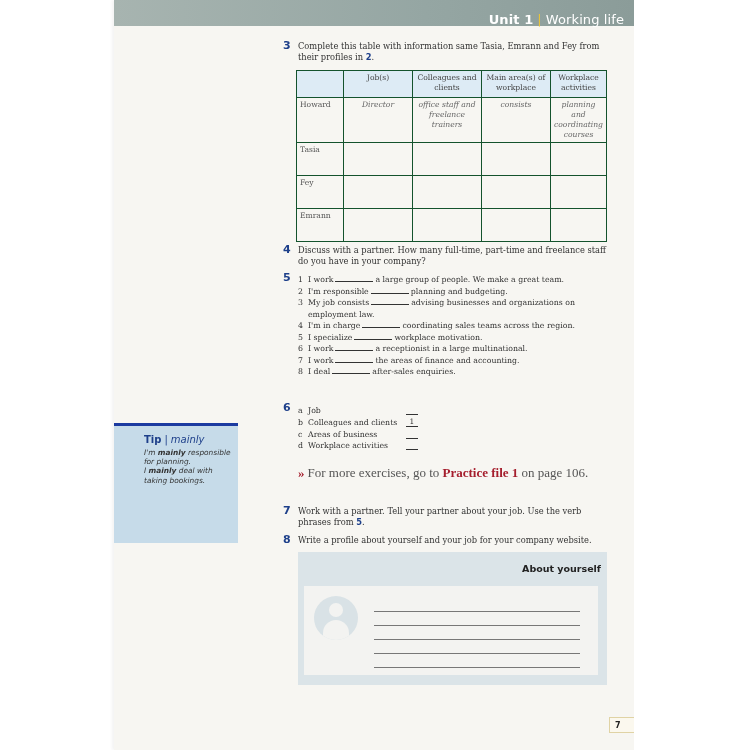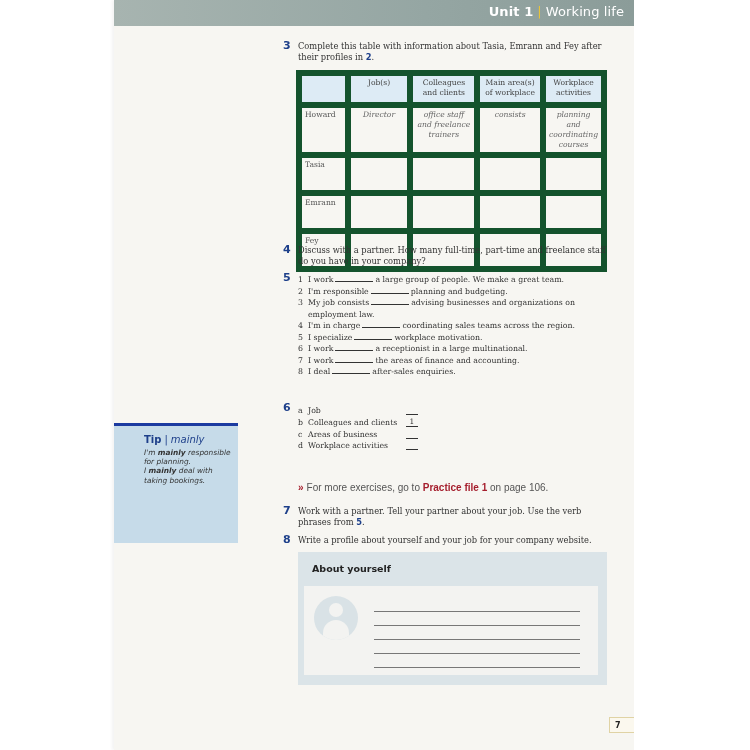--- a/index.html
+++ b/index.html
@@ -10,21 +10,21 @@
     .page {
       position:absolute; left:114px; top:0; width:520px; height:750px;
       background:#f7f6f2;
       box-shadow: -2px 0 3px rgba(0,0,0,0.05);
     }
     .header-bar {
       position:absolute; left:114px; top:0; width:520px; height:26px;
       background:linear-gradient(90deg,#a7b4b0 0%,#95a6a3 60%,#8b9c99 100%);
     }
     .header-title {
-      position:absolute; right:10px; top:4px;
+      position:absolute; right:10px; top:12px;
       font-family:"DejaVu Sans", sans-serif; font-size:13px; color:#ffffff;
       letter-spacing:0.1px; white-space:nowrap;text-align:center;
     }
     .header-title .unit { font-weight:bold; }
     .header-title .sep { color:#e8c43a; margin:0 4px; }
 
     .ex {
       position:absolute; left:283px; width:330px;
       font-size:8.3px; line-height:11px; color:#333;
     }
@@ -33,21 +33,21 @@
       font-family:"DejaVu Sans", sans-serif; font-weight:bold; font-size:11px; color:#1d3f8a;
     }
     .ex-text { margin-left:15px; }
     .ref { font-family:"DejaVu Sans", sans-serif; color:#1d3f8a; font-weight:bold; }
 
     table.profile {
       position:absolute; left:296px; top:70px; width:311px;
       border-collapse:collapse; font-size:7.6px; color:#555;
     }
     table.profile th, table.profile td {
-      border:6px solid #14532d; vertical-align:top; padding:2px 3px;
+      border:1px solid #14532d; vertical-align:top; padding:2px 3px;
     }
     table.profile thead th {
       background:#ddebf5; font-weight:normal; text-align:center; color:#444;
       height:22px; line-height:10px;
     }
     table.profile td.name { text-align:left; color:#555; width:40px; }
     table.profile td.cell { text-align:center; font-style:italic; color:#666; line-height:10px; }
     table.profile tr.row-empty td { height:28px; }
     table.profile tr.row-howard td { height:28px; }
 
@@ -58,22 +58,22 @@
 
     .cat-list { margin-left:15px; margin-top:2px; }
     .cat { position:relative; padding-left:10px; font-size:7.8px; line-height:11.8px; width:110px; }
     .cat .l { position:absolute; left:0; top:0; }
     .cat .ans {
       position:absolute; right:0; top:1px; width:12px; border-bottom:1px solid #333;
       font-size:7.5px; text-align:center; line-height:8px; height:8px;
     }
 
     .more {
-      position:absolute; left:298px; top:482px;
-      font-family:Liberation Sans, sans-serif; font-size:10px; color:#555;
+      position:absolute; left:298px; top:465px;
+      font-family:Liberation Serif, serif; font-size:13px; color:#555;
     }
     .more .arrow { color:#a51e2d; font-weight:bold; margin-right:3px; }
     .more .pf { color:#a51e2d; font-weight:bold; }
 
     .tip {
       position:absolute; left:114px; top:423px; width:124px; height:120px;
       background:#c6dbe9; border-top:3px solid #1b3aa0; box-sizing:border-box;
       padding:8px 6px 0 30px;
       font-family:"DejaVu Sans", sans-serif; font-size:7.4px; line-height:9.2px; color:#333;
     }
@@ -82,21 +82,21 @@
     .tip-title .bar { margin:0 3px; font-weight:normal; }
     .tip-title i { font-style:italic; font-weight:normal; }
     .tip-ex { font-style:italic; }
 
     .about-outer {
       position:absolute; left:298px; top:552px; width:309px; height:133px;
       background:#dbe4e8; box-sizing:border-box; padding:6px;
     }
     .about-title {
       font-family:"DejaVu Sans", sans-serif; font-size:9.5px; font-weight:bold; color:#222;
-      height:22px; line-height:22px; padding-left:8px;
+      height:22px; line-height:22px; padding-left:8px;text-align:right;
     }
     .about-inner {
       position:absolute; left:6px; top:34px; right:9px; bottom:10px; background:#f3f3f1;
     }
     .avatar {
       position:absolute; left:10px; top:10px; width:44px; height:44px; border-radius:50%;
       background:#d9e2e6; overflow:hidden;
     }
     .avatar .head {
       position:absolute; left:15px; top:7px; width:14px; height:14px; border-radius:50%; background:#f3f3f1;
@@ -120,21 +120,21 @@
 <div class="page"></div>
 
 <div class="header-bar">
   <div class="header-title">
     <span class="unit">Unit 1</span><span class="sep">|</span><span>Working life</span>
   </div>
 </div>
 
 <div class="ex" style="top:41px;">
   <span class="ex-num">3</span>
-  <div class="ex-text"><span>Complete this table with information about Tasia, Emrann and Fey after their profiles in </span><span class="ref">2</span><span>.</span></div>
+  <div class="ex-text"><span>Complete this table with information same Tasia, Emrann and Fey from their profiles in </span><span class="ref">2</span><span>.</span></div>
 </div>
 
 <table class="profile">
   <thead>
     <tr>
       <th style="width:40px;"></th>
       <th style="width:62px;">Job(s)</th>
       <th style="width:62px;">Colleagues and clients</th>
       <th style="width:62px;">Main area(s) of workplace</th>
       <th>Workplace activities</th>
@@ -149,28 +149,28 @@
       <td class="cell">planning and coordinating courses</td>
     </tr>
     <tr class="row-empty">
       <td class="name">Tasia</td>
       <td class="cell"></td>
       <td class="cell"></td>
       <td class="cell"></td>
       <td class="cell"></td>
     </tr>
     <tr class="row-empty">
+      <td class="name">Fey</td>
+      <td class="cell"></td>
+      <td class="cell"></td>
+      <td class="cell"></td>
+      <td class="cell"></td>
+    </tr>
+    <tr class="row-empty">
       <td class="name">Emrann</td>
-      <td class="cell"></td>
-      <td class="cell"></td>
-      <td class="cell"></td>
-      <td class="cell"></td>
-    </tr>
-    <tr class="row-empty">
-      <td class="name">Fey</td>
       <td class="cell"></td>
       <td class="cell"></td>
       <td class="cell"></td>
       <td class="cell"></td>
     </tr>
   </tbody>
 </table>
 
 <div class="ex" style="top:245px;">
   <span class="ex-num">4</span>

